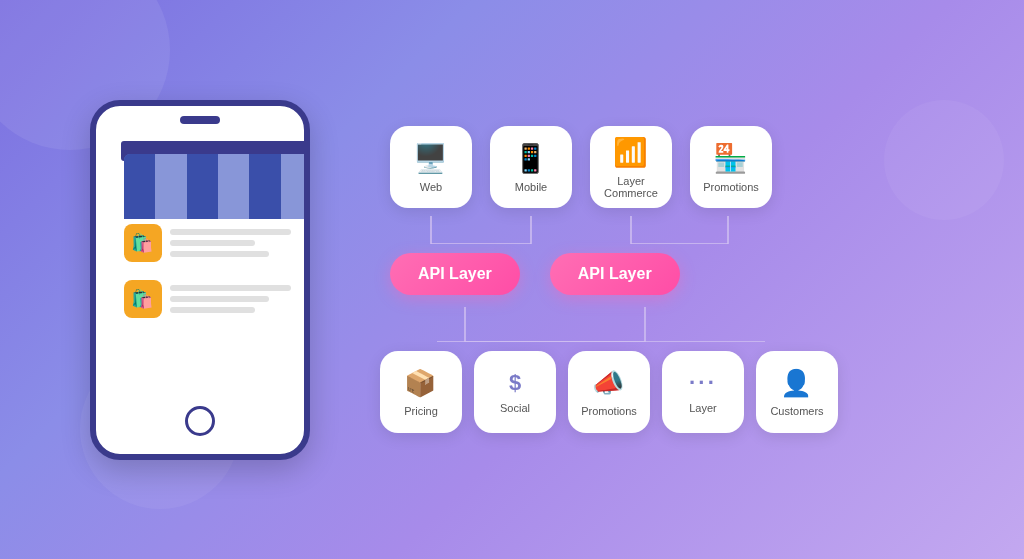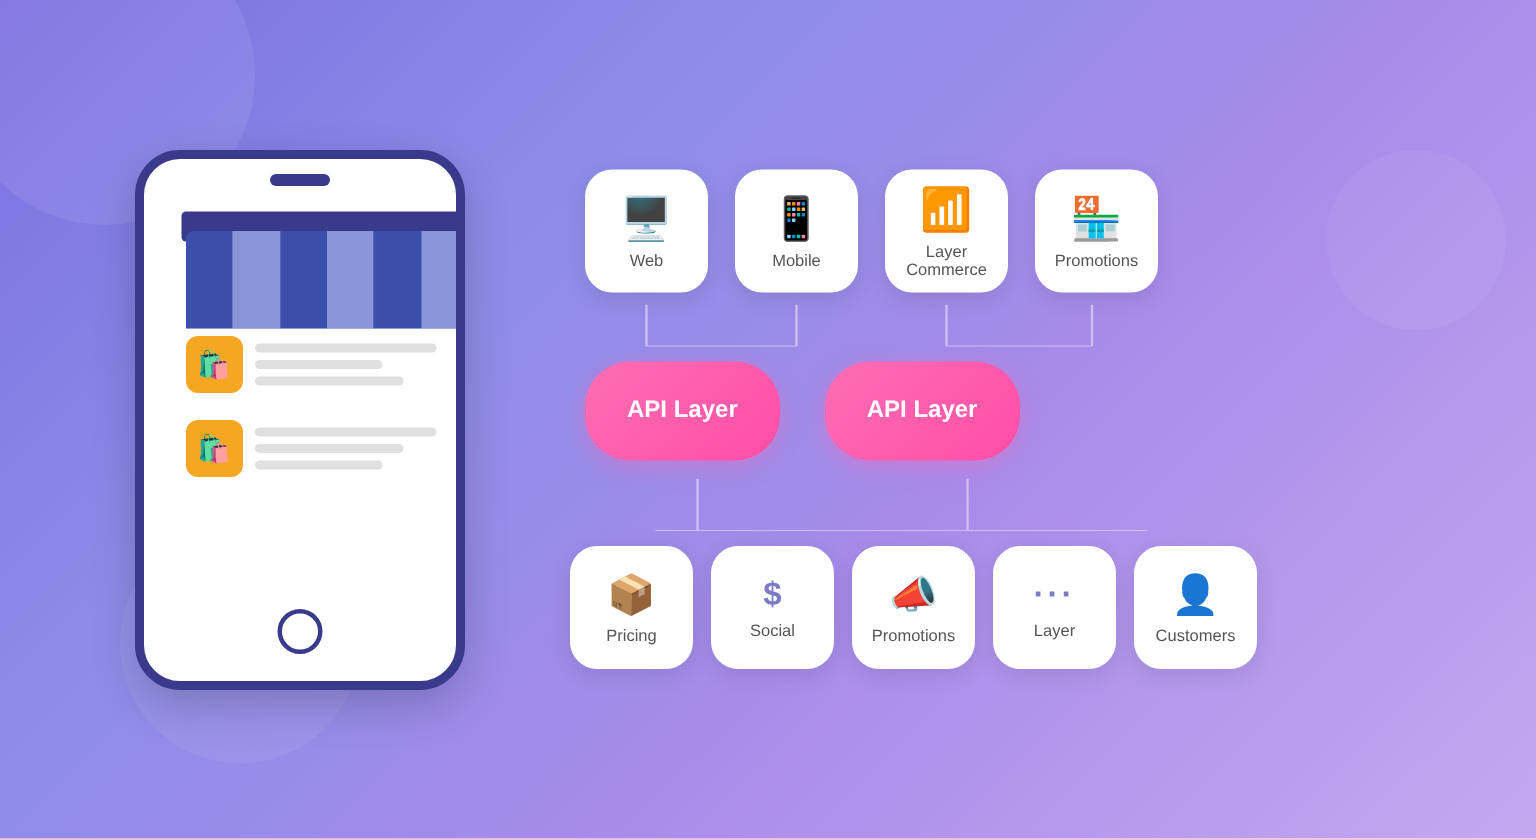--- a/index.html
+++ b/index.html
@@ -225,21 +225,21 @@
       margin-bottom: 0;
       padding-left: 10px;
       align-items: center;
     }
 
     .api-pill {
       background: linear-gradient(135deg, #ff6eb4, #ff4da6);
       color: white;
       font-weight: 700;
       font-size: 16px;
-      padding: 24px 28px;
+      padding: 12px 28px;
       border-radius: 30px;
       box-shadow: 0 4px 15px rgba(255,100,180,0.4);
       white-space: nowrap;
     }
 
     
     .bottom-icons-row {
       display: flex;
       gap: 12px;
       padding-left: 0px;

